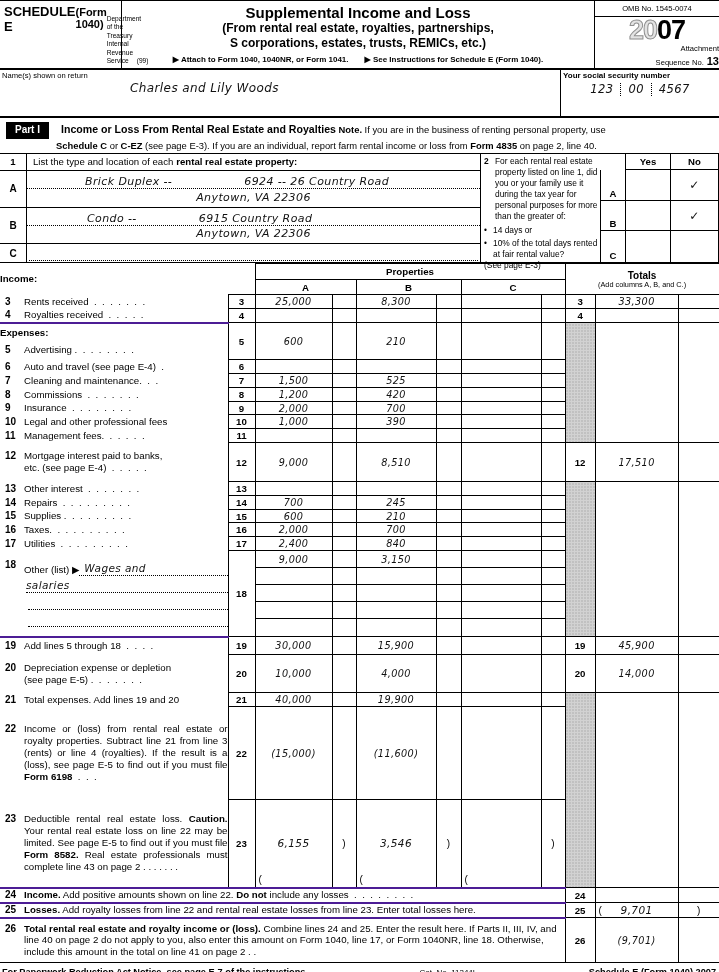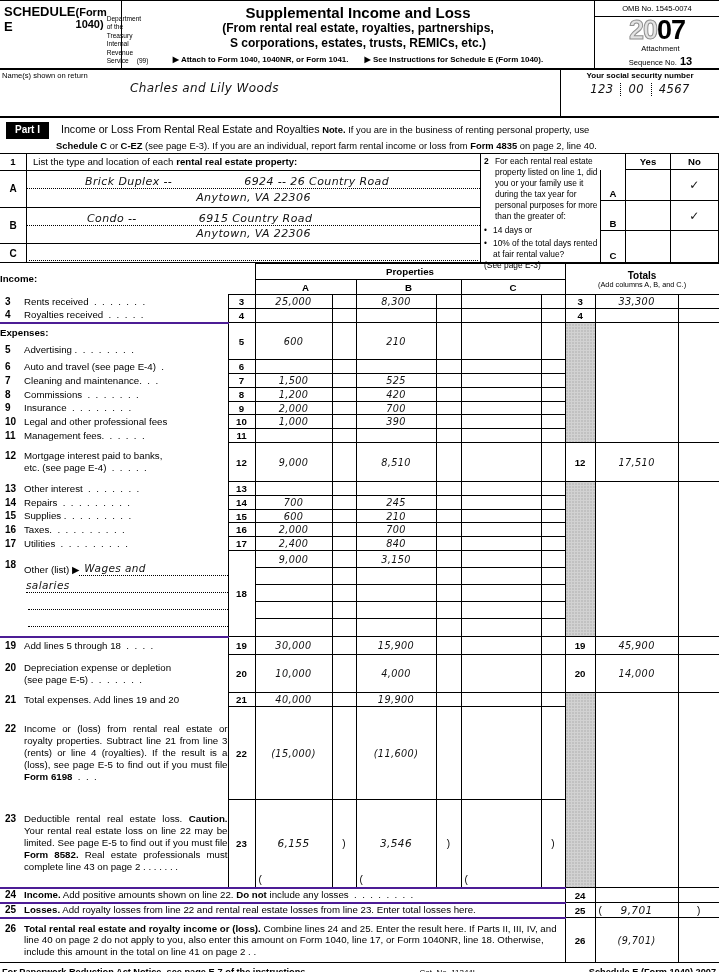--- a/index.html
+++ b/index.html
@@ -16,35 +16,35 @@
 .dept{margin-top:auto;font-size:6.6px;line-height:1.3}
 .dept .code{margin-left:8px}
 .hdr-mid{flex:1;text-align:center;border-right:1.5px solid #000;padding-top:3px;display:flex;flex-direction:column}
 .title{font-size:15px;font-weight:bold}
 .subtitle{font-size:12px;font-weight:bold;line-height:1.25}
 .attach{font-size:8px;font-weight:bold;margin-top:auto;padding:0 4px 4px;display:flex;justify-content:center;gap:16px;white-space:nowrap}
 .hdr-right{width:124px;display:flex;flex-direction:column}
 .omb{font-size:7.6px;text-align:center;padding:3px 0 3px;border-bottom:1px solid #000}
 .year{text-align:center;font-size:27px;font-weight:bold;line-height:1;margin-top:0px;letter-spacing:-1px}
 .y-out{color:#e3e3e3;-webkit-text-stroke:1px #909090}
-.attseq{font-size:7.6px;padding-left:7px;line-height:1.3;margin-top:auto;padding-bottom:2px;text-align:center}
+.attseq{font-size:7.6px;padding-left:7px;line-height:1.3;margin-top:auto;padding-bottom:2px;text-align:right}
 .attseq .seqno{font-size:11px;font-weight:bold;margin-left:3px}
 
 
 .namerow{display:flex;height:48px;border-bottom:2px solid #000}
 .name-left{flex:1;padding:1px 0 0 2px;font-size:7.6px}
 .namehw{font-size:12px;margin-left:128px;margin-top:1px;display:block}
-.ssnbox{width:159px;border-left:1.5px solid #000;padding:1px 2px;font-size:8px;font-weight:bold;text-align:center}
+.ssnbox{width:159px;border-left:1.5px solid #000;padding:1px 2px;font-size:8px;font-weight:bold;}
 .ssnval{display:flex;justify-content:center;align-items:center;gap:7px;font-size:11.5px;margin-top:2px;font-weight:normal}
 .ssep{border-left:1px dotted #000;height:13px}
 
 
 .part1{padding:4px 4px 2px 6px;font-size:9.4px;line-height:1.4;height:35px}
 .badge{background:#000;color:#fff;font-weight:bold;font-size:10px;padding:1px 9px 2px;margin-right:12px;display:inline-block}
-.p1-head{font-weight:normal;font-size:10.6px}
+.p1-head{font-weight:bold;font-size:10.6px}
 .p1-line2{padding-left:50px}
 
 
 .ptable{display:flex;border-top:1px solid #000;border-bottom:1px solid #000;height:110px}
 .pt-left{width:480px;display:flex;flex-direction:column}
 .pt-l-head{display:flex;border-bottom:1px solid #000;font-size:9.6px;height:17px;align-items:stretch}
 .pt-num{width:27px;text-align:center;font-weight:bold;border-right:1px solid #000;display:flex;align-items:center;justify-content:center}
 .pt-l-head .cap{display:flex;align-items:center;padding-left:6px;gap:3px}
 .prow{display:flex;border-bottom:1px solid #000}
 .prow.last{border-bottom:none}

